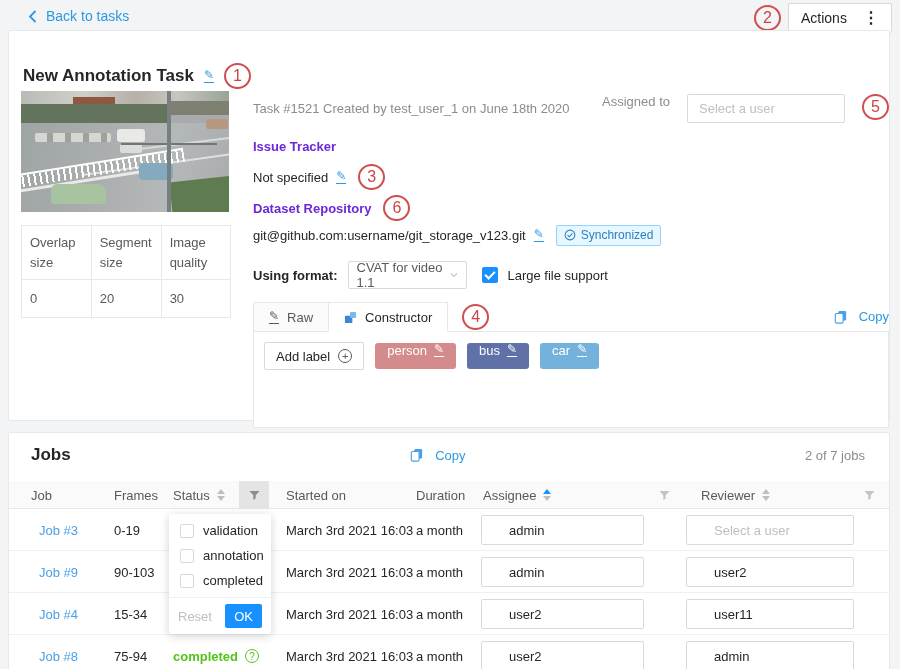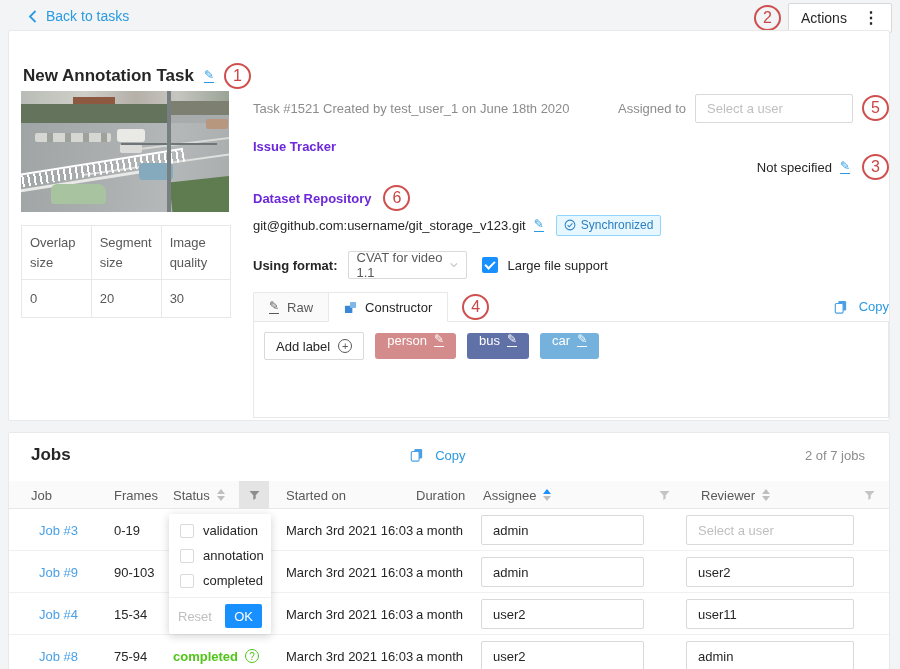--- a/index.html
+++ b/index.html
@@ -63,29 +63,29 @@
 
   .params { position:absolute; left:12px; top:194px; width:210px; border-collapse:collapse;
             font-size:13px; color:#595959; }
   .params th, .params td { border:1px solid #e8e8e8; text-align:left; font-weight:400; padding:7px 8px; width:70px; }
   .params th { line-height:1.5; }
   .params td { padding:11px 8px; }
 
   .right-col { position:absolute; left:244px; top:62px; width:636px; }
   .meta-row { display:flex; justify-content:space-between; align-items:center; height:30px; }
   .meta { color:#8c8c8c; font-size:13px; }
-  .assigned { display:flex; align-items:center; gap:9px; }
+  .assigned { display:flex; gap:17px; }
   .assigned-label { color:#8c8c8c; font-size:13px; }
   .assigned input { width:158px; height:29px; border:1px solid #d9d9d9; border-radius:2px;
                     padding:0 11px; font-size:13px; color:#262626; font-family:inherit; }
   input::placeholder { color:#bfbfbf; }
 
   .section-label { font-size:13px; font-weight:700; color:#6d28d9; margin-top:16px; }
-  .issue-row { display:flex; align-items:center; gap:8px; margin-top:3px; height:20px;
-               font-size:13px; color:#262626;justify-content:flex-end; }
+  .issue-row { display:flex; align-items:center; gap:8px; margin-top:13px; height:20px;
+               font-size:13px; color:#262626; }
   .issue-row .circle { margin-left:4px; }
   .repo-row { display:flex; align-items:center; gap:12px; margin-top:8px; }
   .repo-row .section-label { margin-top:0; }
   .repo-value-row { display:flex; align-items:center; gap:8px; margin-top:3px; height:22px;
                     font-size:13px; color:#262626; }
   .sync-badge { display:inline-flex; align-items:center; gap:5px; height:21px; padding:0 7px;
                 background:#e6f7ff; border:1px solid #91d5ff; border-radius:2px;
                 color:#2d7fc1; font-size:12px; margin-left:4px; }
 
   .format-row { display:flex; align-items:center; gap:10px; margin-top:15px; height:28px; }
@@ -142,21 +142,21 @@
           font-size:13px; color:#262626; background:#fff; }
   .r0 { top:76px; } .r1 { top:118px; } .r2 { top:160px; } .r3 { top:202px; }
   .cell { position:absolute; top:0; height:42px; display:flex; align-items:center; gap:6px; }
   .c-job { left:30px; } .c-frames { left:105px; } .c-status { left:164px; }
   .c-started { left:277px; } .c-duration { left:407px; }
   .job-link { color:#4aa0e6; text-decoration:none; cursor:pointer; }
   .status-completed { color:#52c41a; font-weight:700; display:flex; gap:7px; align-items:center; }
   .qcircle { width:14px; height:14px; border-radius:50%; border:1px solid #52c41a; color:#52c41a;
              font-size:10px; font-weight:400; display:flex; align-items:center; justify-content:center; }
   .cell-input { position:absolute; top:6px; height:30px; border:1px solid #d9d9d9; border-radius:2px;
-                padding:0 11px; font-size:13px; color:#262626; font-family:inherit; background:#fff; }
+                padding:0 27px; font-size:13px; color:#262626; font-family:inherit; background:#fff; }
   .assignee-input { left:472px; width:163px; }
   .reviewer-input { left:677px; width:168px; }
 
   .filter-dropdown { position:absolute; left:160px; top:81px; width:102px; background:#fff;
                      border-radius:2px; box-shadow:0 2px 10px rgba(0,0,0,0.18); z-index:6; font-size:13px; }
   .f-items { padding:4px 0; }
   .f-item { display:flex; align-items:center; gap:9px; padding:5px 11px; color:#262626; cursor:pointer; }
   .cb-empty { width:14px; height:14px; border:1px solid #d9d9d9; border-radius:2px; background:#fff; flex:none; }
   .f-footer { border-top:1px solid #f0f0f0; display:flex; align-items:center;
               justify-content:space-between; padding:6px 9px; }

